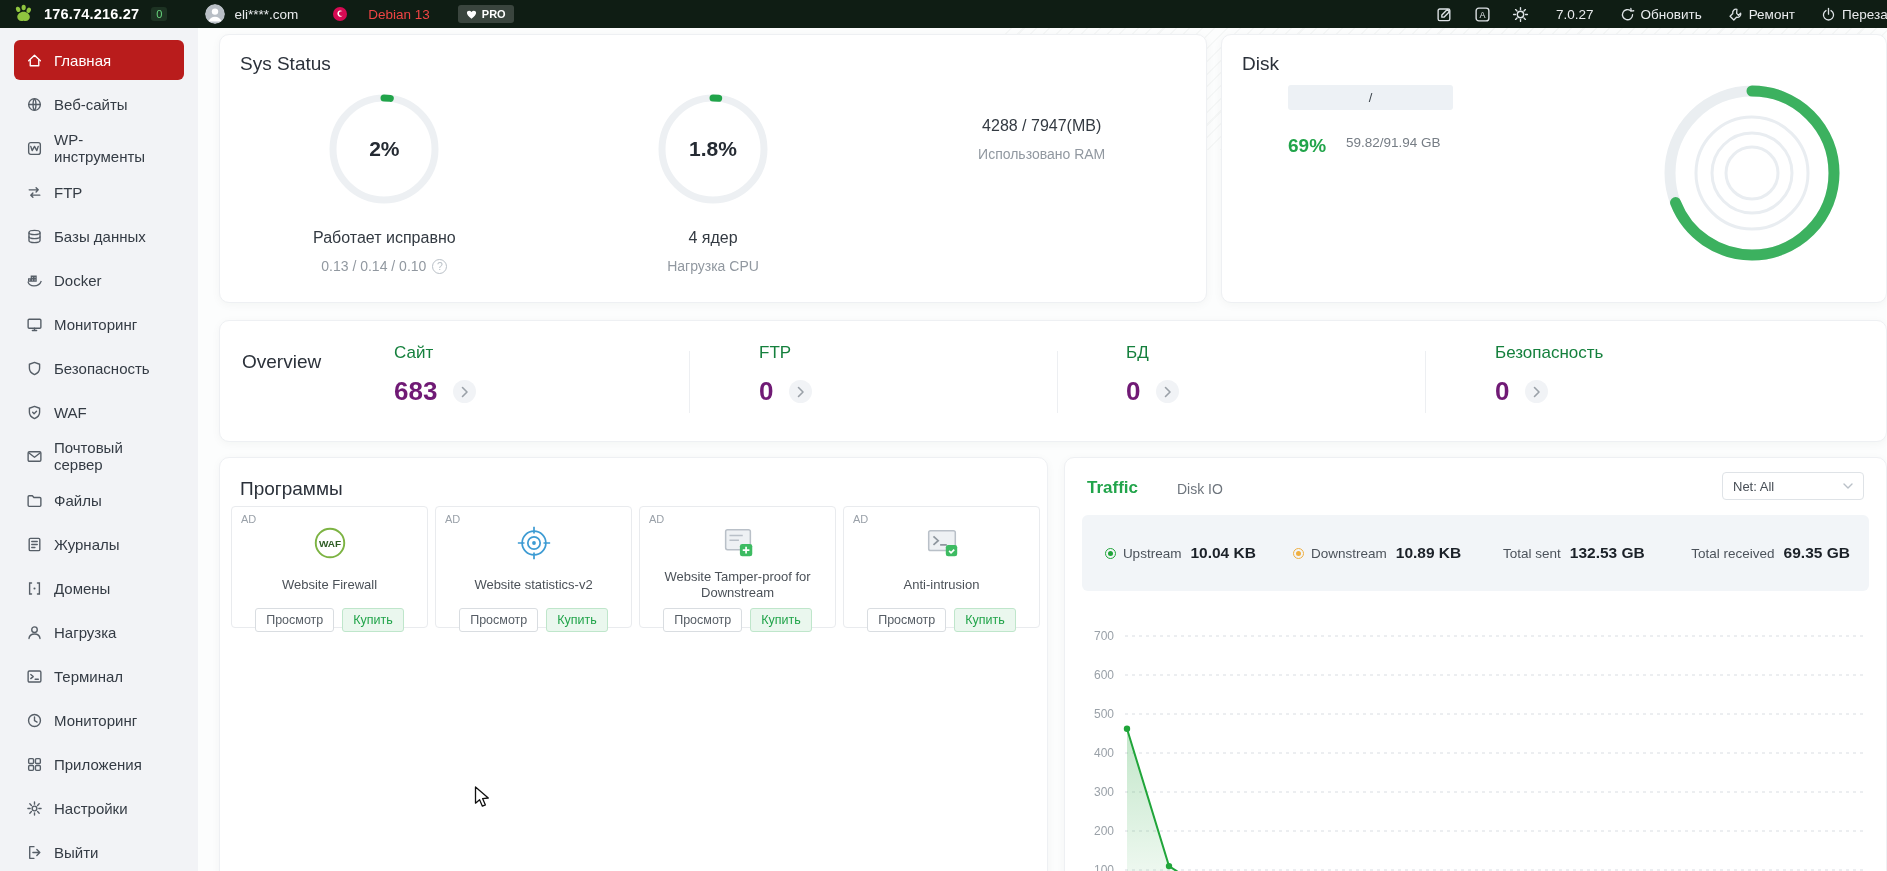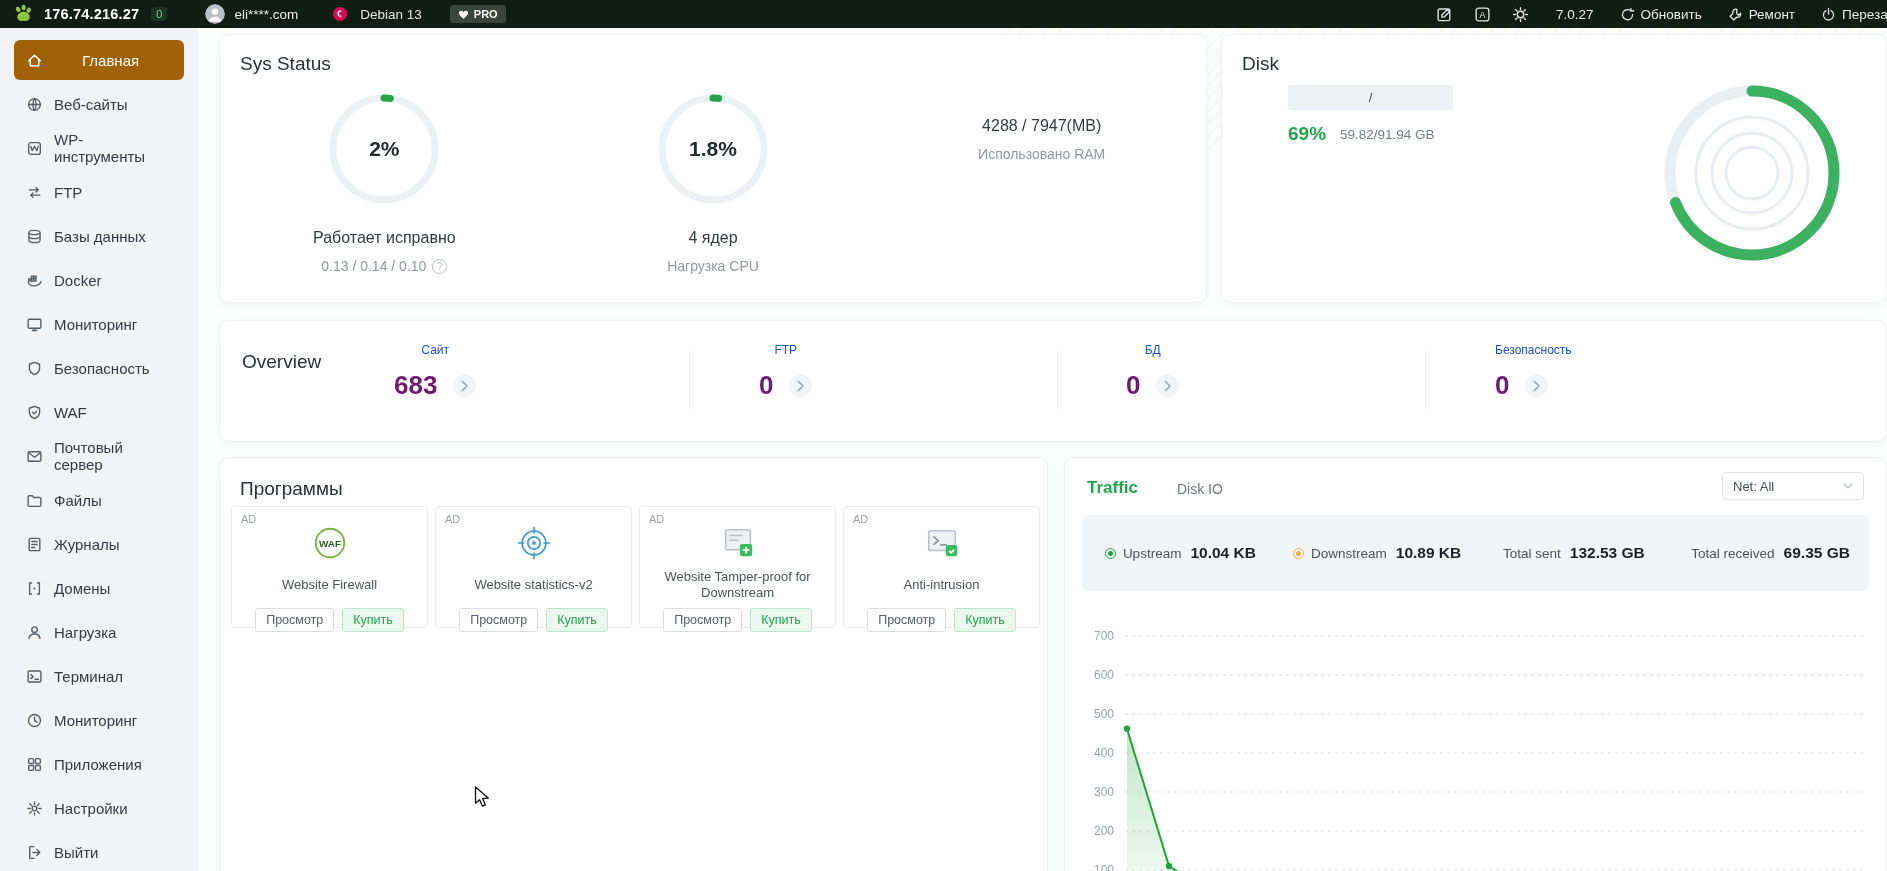--- a/index.html
+++ b/index.html
@@ -12,32 +12,32 @@
   
   .topbar { position:absolute; left:0; top:0; width:1887px; height:28px; background:#0f1d14; z-index:40; overflow:hidden; }
   .tb-left { position:absolute; left:12px; top:0; height:28px; display:flex; align-items:center; white-space:nowrap; }
   .tb-right { position:absolute; left:1415px; top:0; height:28px; display:flex; align-items:center; white-space:nowrap; }
   .logo { width:22px; height:22px; display:inline-flex; margin-right:10px; }
   .tb-ip { color:#ffffff; font-size:14.5px; font-weight:bold; letter-spacing:.2px; cursor:pointer; }
   .tb-badge { margin-left:12px; background:#1d3323; color:#69d87f; font-size:11px; border-radius:3px; padding:1px 5px; cursor:pointer; }
   .tb-avatar { width:20px; height:20px; border-radius:50%; overflow:hidden; margin-left:38px; display:inline-flex; }
   .tb-user { color:#e9ebed; font-size:13.5px; margin-left:9px; cursor:pointer; }
   .tb-debicon { width:16px; height:16px; display:inline-flex; margin-left:34px; }
-  .tb-os { color:#e5e5e5; font-size:13.5px; margin-left:12px; }
+  .tb-os { color:#ef4444; font-size:13.5px; margin-left:20px; }
   .tb-pro { margin-left:28px; background:rgba(255,255,255,.18); border-radius:3px; height:18px; padding:0 8px; display:inline-flex; align-items:center; gap:5px; color:#fff; font-size:11px; font-weight:bold; cursor:pointer; }
   .tb-ic { width:17px; height:17px; color:#dde2e5; margin-left:21px; display:inline-flex; cursor:pointer; flex:none; }
   .tb-ver { color:#e9ebed; font-size:13.5px; margin-left:27px; }
   .tb-act { display:inline-flex; align-items:center; gap:6px; margin-left:26px; color:#e9ebed; font-size:13.5px; cursor:pointer; flex:none; }
   .tb-act svg { width:15px; height:15px; color:#dde2e5; flex:none; }
 
   
   .sidebar { position:absolute; left:0; top:28px; width:198px; height:843px; background:#f2f3f6; padding-top:12px; z-index:30; }
   .side-item { display:flex; align-items:center; height:40px; margin:0 14px 4px 14px; border-radius:6px; padding:0 12px; font-size:15px; color:#343b44; cursor:pointer; }
   .si-ic { width:17px; height:17px; margin-right:11px; color:#565e67; display:inline-flex; flex:none; }
-  .side-item.active { background:#a16207; color:#fff;gap:28px; }
+  .side-item.active { background:#b91c1c; color:#fff; }
   .side-item.active .si-ic { color:#fff; }
   .si-ic svg, .tb-ic svg, .logo svg, .tb-avatar svg, .tb-debicon svg { width:100%; height:100%; }
 
   
   .card { position:absolute; background:#fff; border:1px solid #eef0f3; border-radius:10px; box-shadow:0 2px 10px rgba(20,40,30,.04); z-index:10; }
   .card-title { font-size:19px; color:#2b313a; font-weight:500; }
 
   
   .card-sys { left:219px; top:34px; width:988px; height:269px; }
   .card-sys .card-title { position:absolute; left:20px; top:18px; }
@@ -48,33 +48,33 @@
   .ring-prog  { fill:none; stroke:#21a44a; stroke-width:7; stroke-linecap:round; }
   .ring-label { position:absolute; inset:0; display:flex; align-items:center; justify-content:center; font-size:21px; font-weight:bold; color:#252b33; }
   .g-line1 { margin-top:24px; font-size:16px; color:#333a42; }
   .g-line2 { margin-top:11px; font-size:14px; color:#9198a0; display:flex; align-items:center; gap:6px; }
   .help { width:15px; height:15px; border:1px solid #b9c0c7; border-radius:50%; color:#b9c0c7; font-size:10.5px; display:inline-flex; align-items:center; justify-content:center; cursor:pointer; }
 
   
   .card-disk { left:1221px; top:34px; width:666px; height:269px; }
   .card-disk .card-title { position:absolute; left:20px; top:18px; }
   .disk-mount { position:absolute; left:66px; top:50px; width:165px; height:25px; background:#edf1f5; border-radius:3px; display:flex; align-items:center; justify-content:center; font-size:13px; color:#3c434b; cursor:pointer; }
-  .disk-usage { position:absolute; left:66px; top:88px; display:flex; align-items:center; gap:14px; }
+  .disk-usage { position:absolute; left:66px; top:100px; display:flex; align-items:flex-start; gap:20px; }
   .disk-pct { font-size:19px; font-weight:bold; color:#21a44a; }
   .disk-size { font-size:13.5px; color:#767d85; }
   .disk-gauge { position:absolute; left:438px; top:46px; width:184px; height:184px; }
   .ring-track2 { fill:none; stroke:#eaeef1; stroke-width:11; }
   .ring-prog2  { fill:none; stroke:#3cb15f; stroke-width:11; stroke-linecap:round; }
   .ring-deco   { fill:none; stroke:#e9edf1; stroke-width:3; }
 
   
   .card-overview { left:219px; top:320px; width:1668px; height:122px; }
   .card-overview .card-title { position:absolute; left:22px; top:30px; }
   .ov-item { position:absolute; top:22px; }
-  .ov-label { font-size:12px; color:#1d4ed8;text-align:center; }
+  .ov-label { font-size:17px; color:#15803d; }
   .ov-row { display:flex; align-items:center; margin-top:13px; gap:16px; }
   .ov-num { font-size:26px; font-weight:bold; color:#701a75; }
   .ov-btn { width:23px; height:23px; border-radius:50%; background:#f1f3f6; color:#9aa1a8; display:flex; align-items:center; justify-content:center; cursor:pointer; }
   .ov-div { position:absolute; top:30px; width:1px; height:62px; background:#edeff2; }
 
   
   .card-programs { left:219px; top:457px; width:829px; height:470px; }
   .card-programs .card-title { position:absolute; left:20px; top:20px; }
   .prog-row { position:absolute; left:11px; top:48px; display:flex; gap:7px; }
   .prog-tile { width:197px; height:122px; border:1px solid #e9ebee; border-radius:4px; position:relative; background:#fff; }

